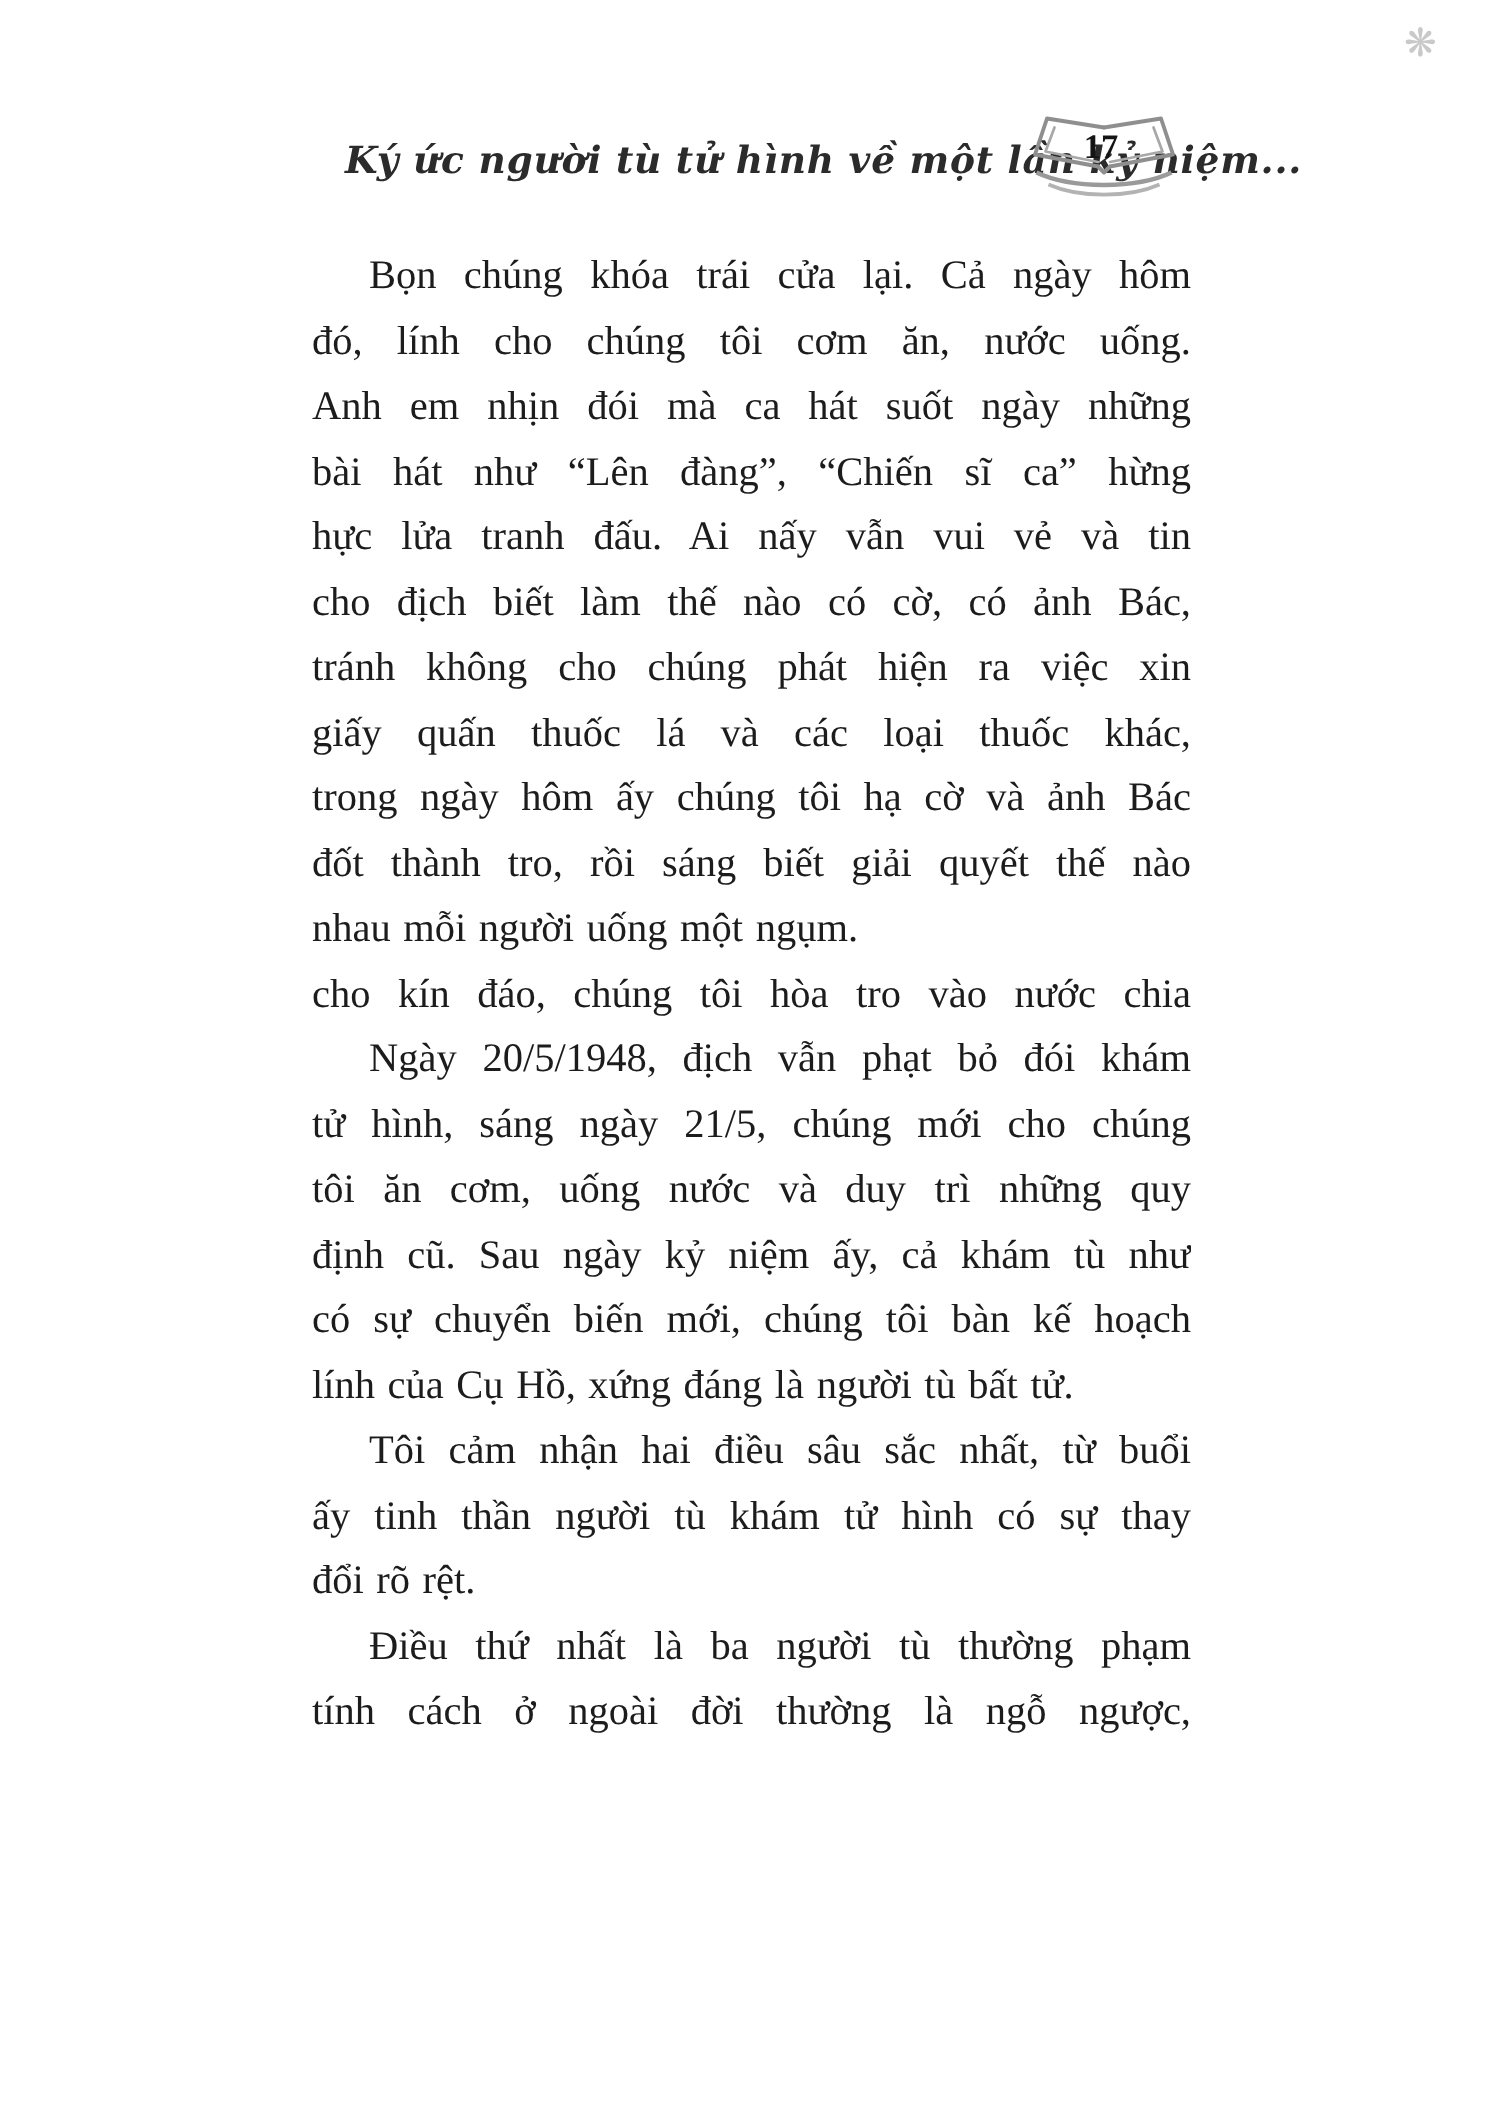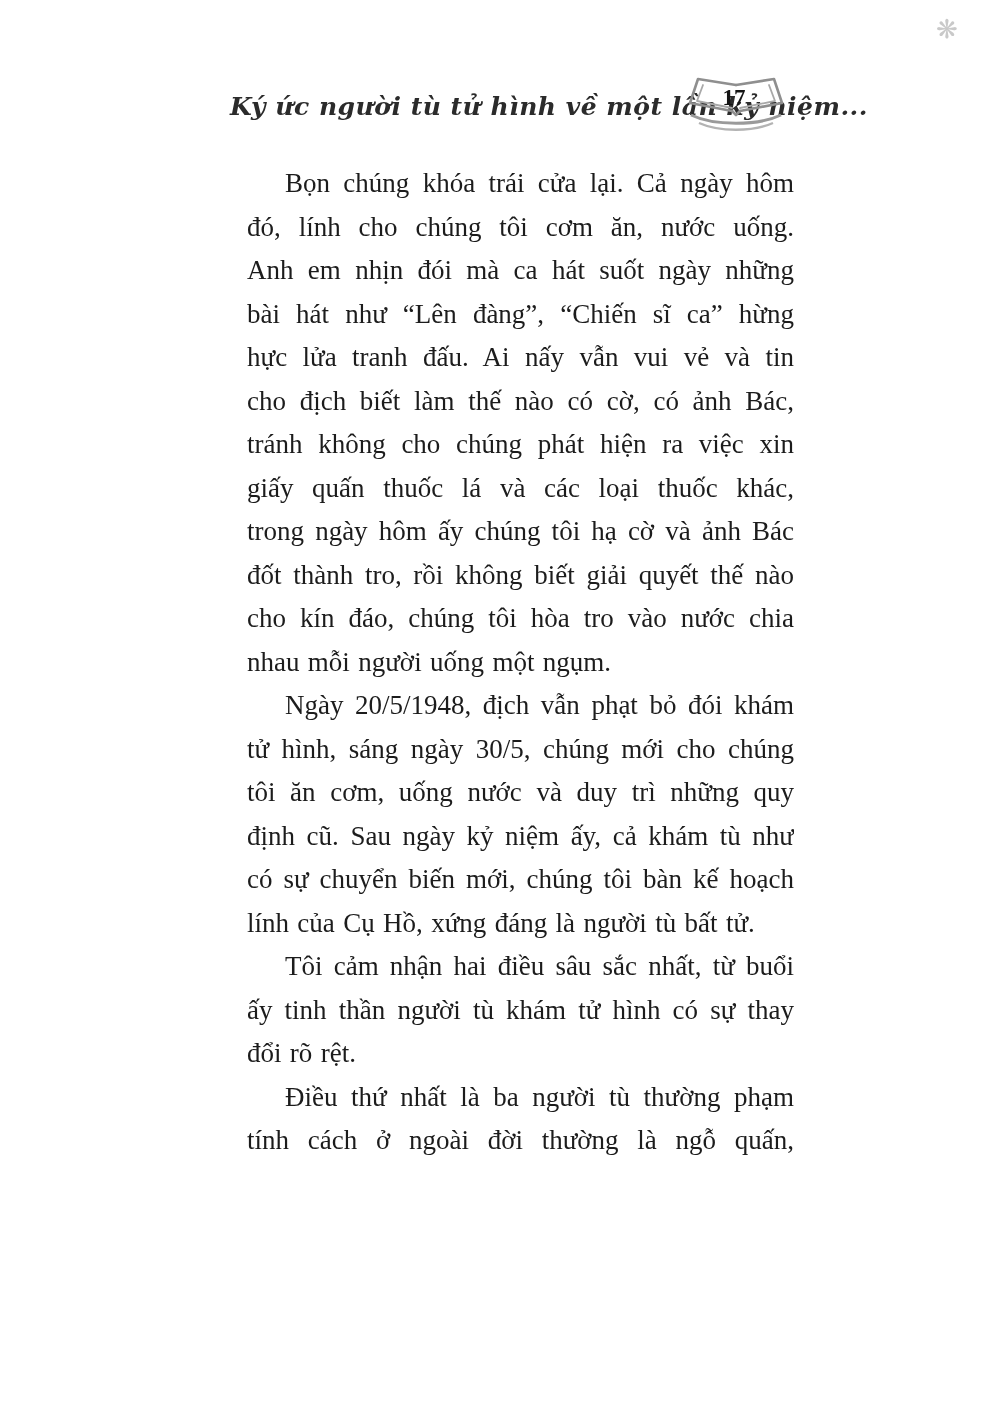--- a/index.html
+++ b/index.html
@@ -28,21 +28,21 @@
   }
   .book-icon-wrap { position: absolute; left: 486px; top: 0px; text-decoration: underline; }
   .body-text {
     position: absolute; left: 208px; top: 162px; width: 586px;
     font-size: 27px; line-height: 43.5px;
   }
   .paragraph { }
   .line {
     height: 43.5px; line-height: 43.5px;
     text-align: justify; text-align-last: justify;
-    overflow: hidden; word-spacing: 0.06em; margin-left: 39px;
+    overflow: hidden; word-spacing: 0.06em;
   }
   .line.indent { text-indent: 38px; }
   .line.flush { text-align-last: left; }
 </style>
 </head>
 <body>
 
 <span class="corner-ornament">❋</span>
 
 <div class="running-header">
@@ -73,34 +73,34 @@
     <div class="paragraph">
       <div class="line indent">Bọn chúng khóa trái cửa lại. Cả ngày hôm</div>
       <div class="line">đó, lính cho chúng tôi cơm ăn, nước uống.</div>
       <div class="line">Anh em nhịn đói mà ca hát suốt ngày những</div>
       <div class="line">bài hát như “Lên đàng”, “Chiến sĩ ca” hừng</div>
       <div class="line">hực lửa tranh đấu. Ai nấy vẫn vui vẻ và tin</div>
       <div class="line">cho địch biết làm thế nào có cờ, có ảnh Bác,</div>
       <div class="line">tránh không cho chúng phát hiện ra việc xin</div>
       <div class="line">giấy quấn thuốc lá và các loại thuốc khác,</div>
       <div class="line">trong ngày hôm ấy chúng tôi hạ cờ và ảnh Bác</div>
-      <div class="line">đốt thành tro, rồi không biết giải quyết thế nào</div>
+      <div class="line">đốt thành tro, rồi sáng biết giải quyết thế nào</div>
+      <div class="line flush">nhau mỗi người uống một ngụm.</div>
       <div class="line">cho kín đáo, chúng tôi hòa tro vào nước chia</div>
-      <div class="line flush">nhau mỗi người uống một ngụm.</div>
     </div>
     <div class="paragraph">
       <div class="line indent">Ngày 20/5/1948, địch vẫn phạt bỏ đói khám</div>
-      <div class="line">tử hình, sáng ngày 30/5, chúng mới cho chúng</div>
+      <div class="line">tử hình, sáng ngày 21/5, chúng mới cho chúng</div>
       <div class="line">tôi ăn cơm, uống nước và duy trì những quy</div>
       <div class="line">định cũ. Sau ngày kỷ niệm ấy, cả khám tù như</div>
       <div class="line">có sự chuyển biến mới, chúng tôi bàn kế hoạch</div>
       <div class="line flush">lính của Cụ Hồ, xứng đáng là người tù bất tử.</div>
     </div>
     <div class="paragraph">
       <div class="line indent">Tôi cảm nhận hai điều sâu sắc nhất, từ buổi</div>
       <div class="line">ấy tinh thần người tù khám tử hình có sự thay</div>
       <div class="line flush">đổi rõ rệt.</div>
     </div>
     <div class="paragraph">
       <div class="line indent">Điều thứ nhất là ba người tù thường phạm</div>
-      <div class="line">tính cách ở ngoài đời thường là ngỗ quấn,</div>
+      <div class="line">tính cách ở ngoài đời thường là ngỗ ngược,</div>
     </div>
   </div>
 
 </body></html>

